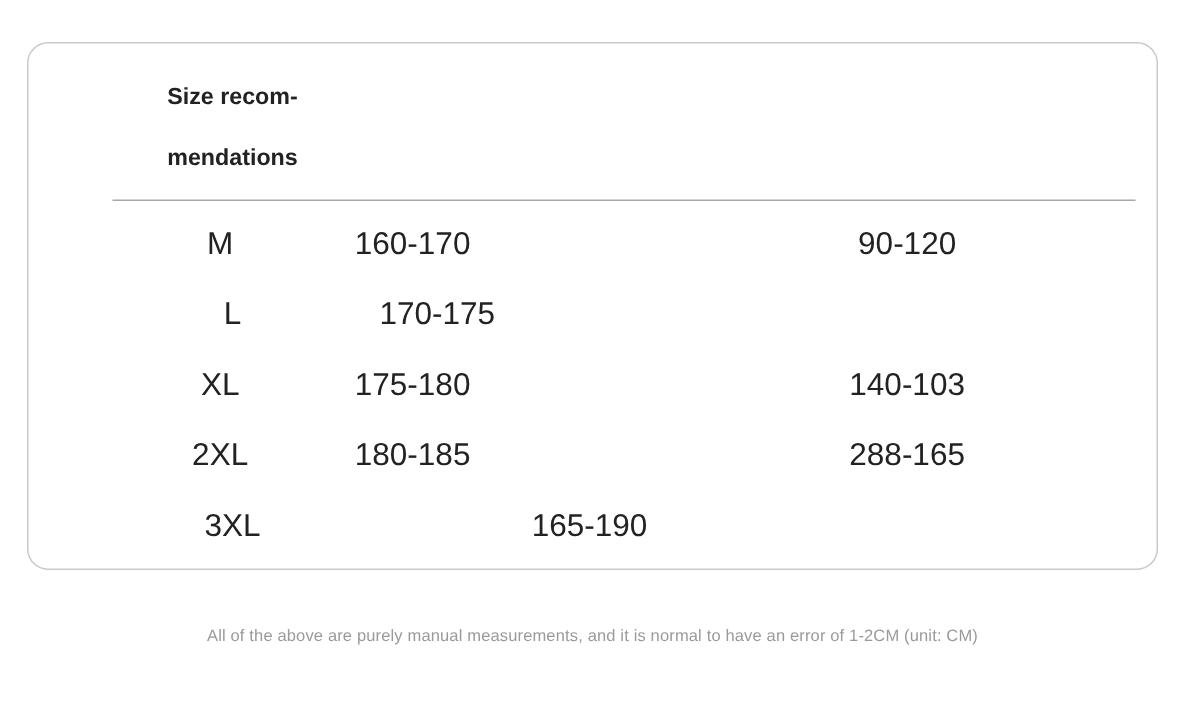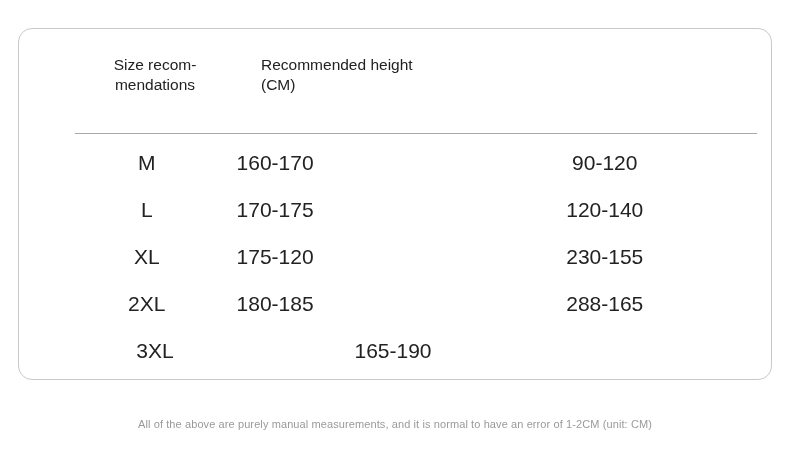--- a/index.html
+++ b/index.html
@@ -41,20 +41,21 @@
     width: 100%;
     height: 100%;
     box-sizing: border-box;
   }
 
   .header-row {
     display: flex;
     align-items: center;
     padding: 26px 38px 0 38px;
     box-sizing: border-box;
+    font-weight: bold;
   }
 
   .col {
     box-sizing: border-box;
   }
 
   .col-size {
     width: 196px;
     text-align: center;
   }
@@ -71,20 +72,21 @@
 
   .header-cell {
     font-size: 15.5px;
     line-height: 20px;
     color: #222222;
     letter-spacing: 0px;
   }
 
   .header-cell .line2 {
     display: block;
+    margin-top: 21px;
   }
 
   .hsep {
     position: absolute;
     left: 56px;
     top: 104px;
     width: 682px;
     height: 1px;
     background: #a8a8a8;
   }
@@ -142,48 +144,41 @@
   <div class="card">
     <div class="table">
 
       <div class="header-row">
         <div class="col col-size">
           <div class="header-cell">
             <span>Size recom-</span>
             <span class="line2">mendations</span>
           </div>
         </div>
-        <div class="col col-height">
-          <div class="header-cell">
-            <span>Recommended height</span>
-            <span class="line2">(CM)</span>
-          </div>
-        </div>
       </div>
 
       <div class="hsep"></div>
 
       <div class="body-rows">
 
         <div class="row">
           <div class="cell cell-size">M</div>
           <div class="cell cell-height">160-170</div>
           <div class="cell cell-weight">90-120</div>
         </div>
 
         <div class="row">
           <div class="cell cell-size">L</div>
           <div class="cell cell-height">170-175</div>
-          <div class="cell cell-weight">120-140</div>
         </div>
 
         <div class="row">
           <div class="cell cell-size">XL</div>
-          <div class="cell cell-height">175-120</div>
-          <div class="cell cell-weight">230-155</div>
+          <div class="cell cell-height">175-180</div>
+          <div class="cell cell-weight">140-103</div>
         </div>
 
         <div class="row">
           <div class="cell cell-size">2XL</div>
           <div class="cell cell-height">180-185</div>
           <div class="cell cell-weight">288-165</div>
         </div>
 
         <div class="row">
           <div class="cell cell-size">3XL</div>

